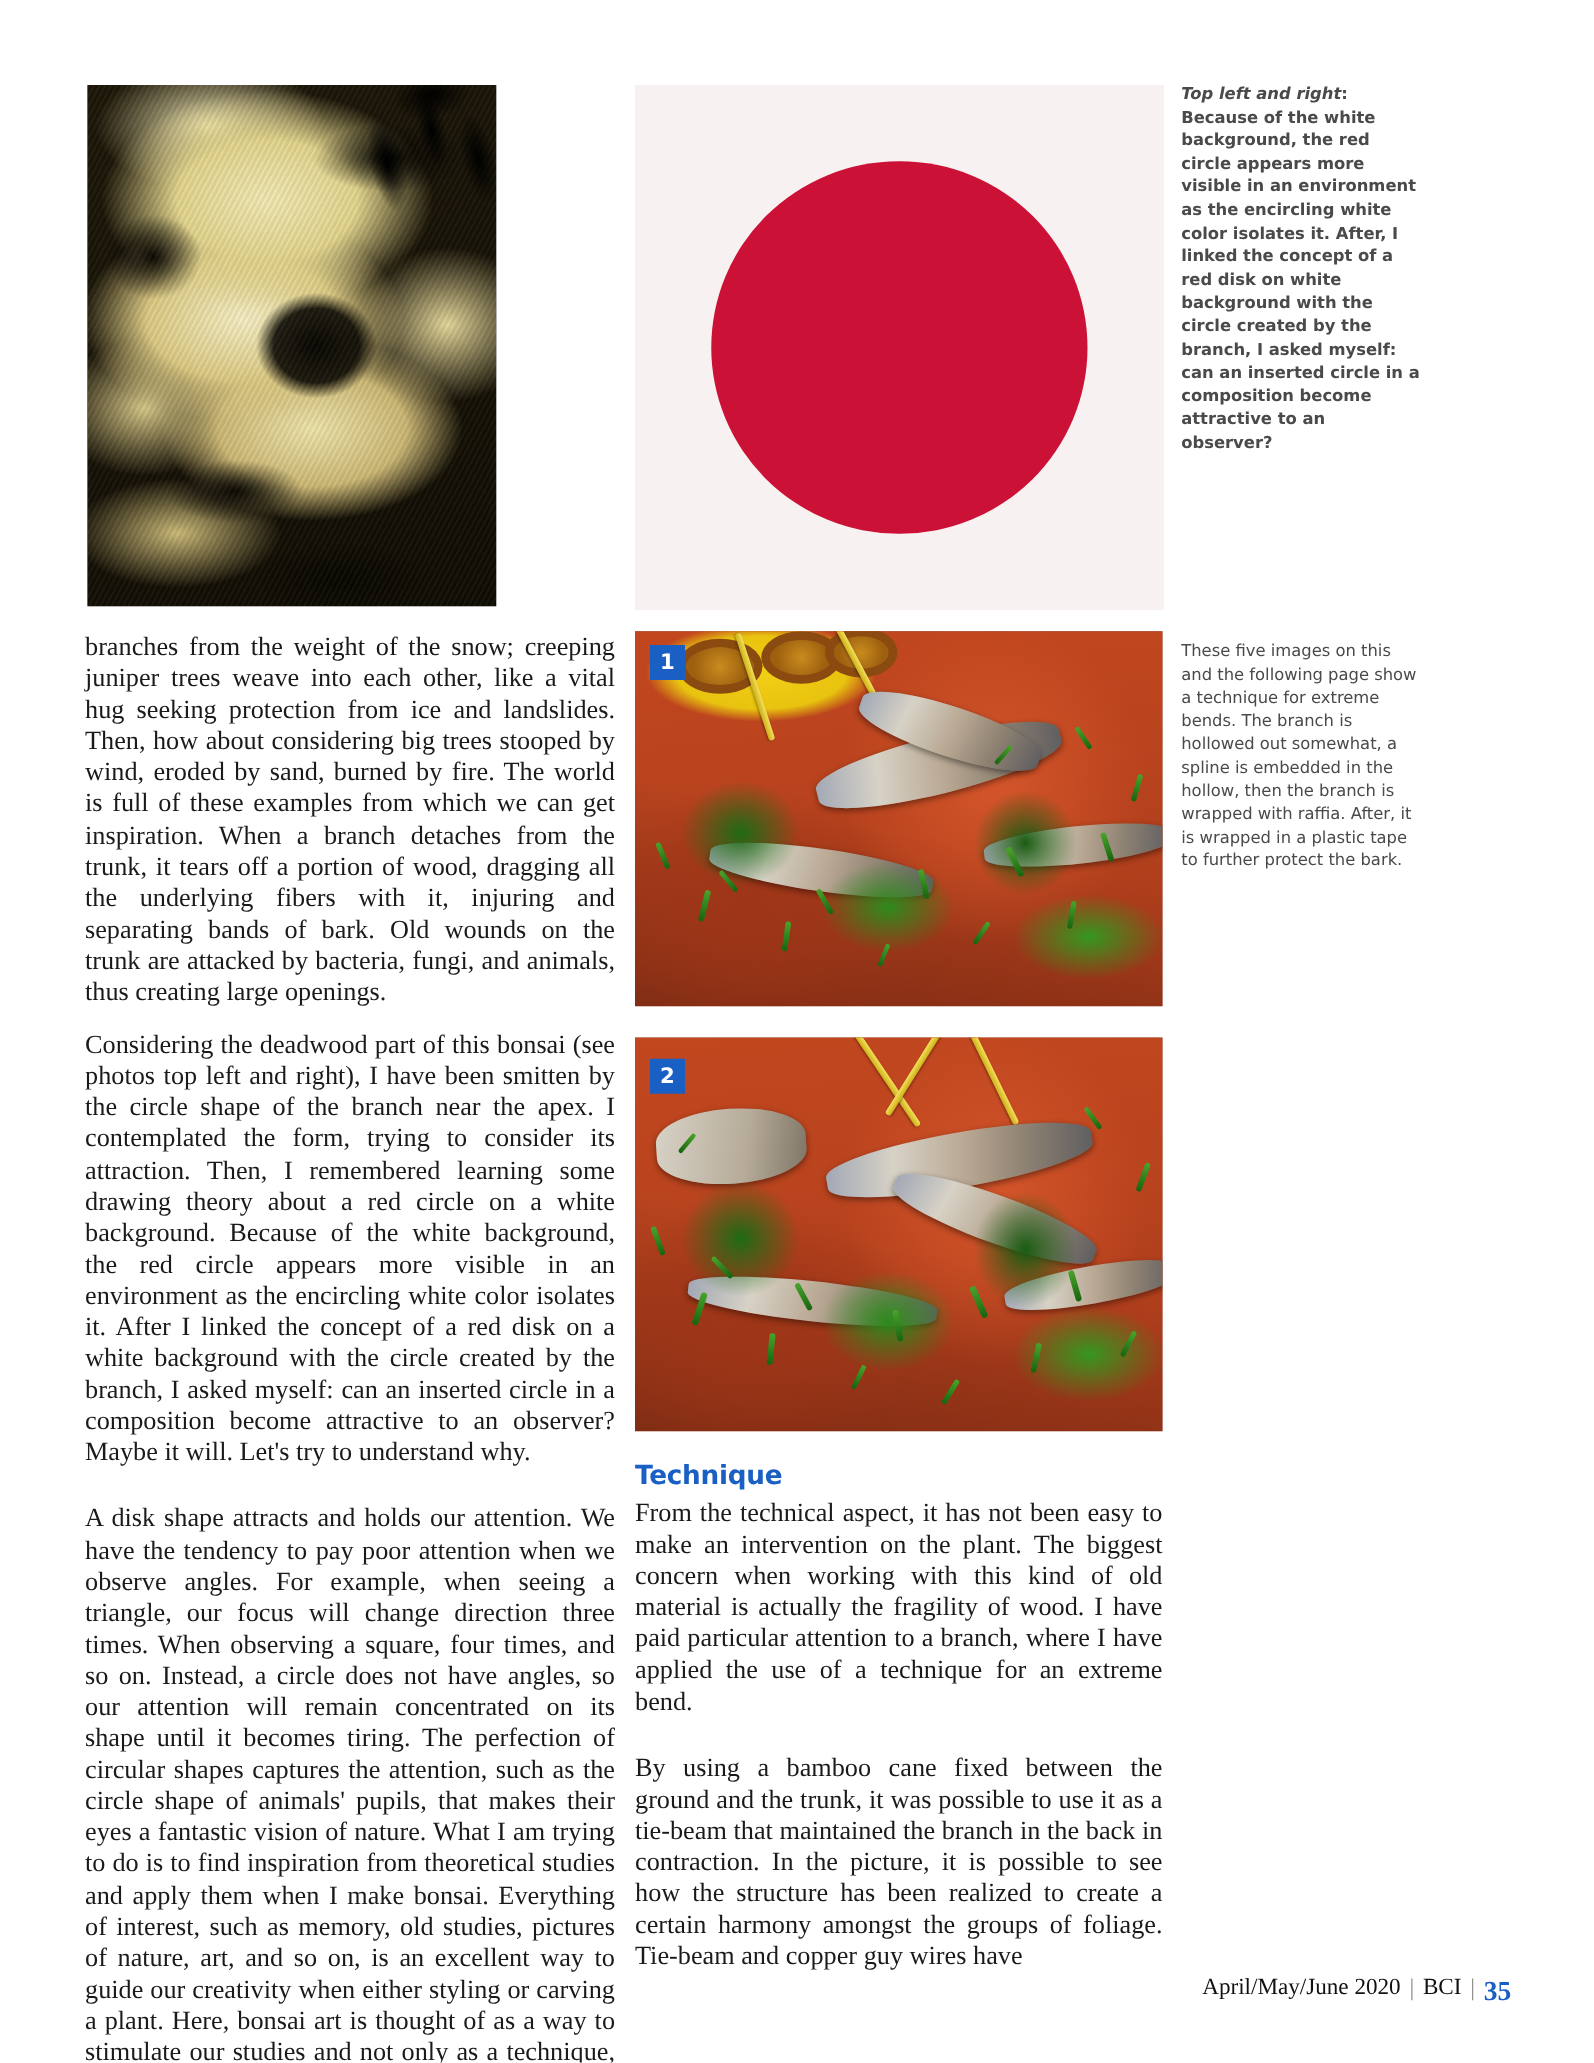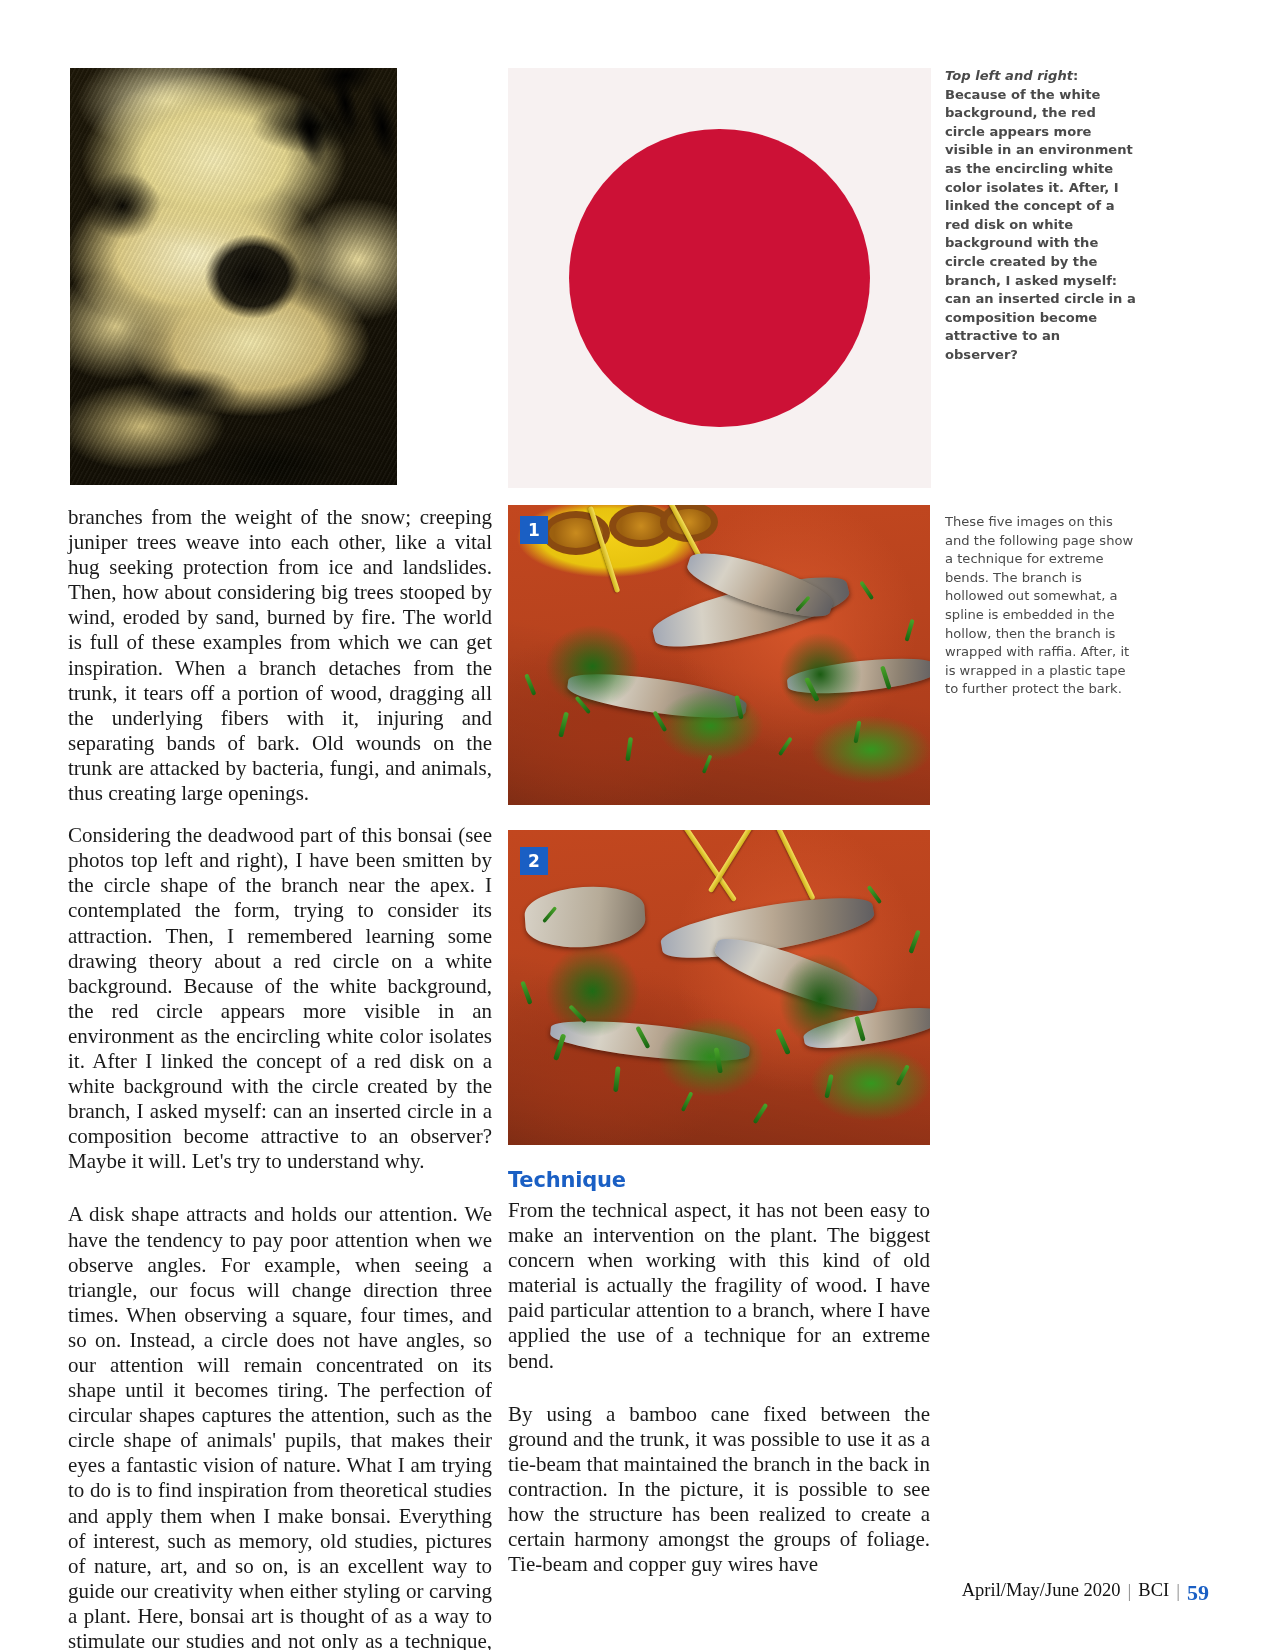--- a/index.html
+++ b/index.html
@@ -294,16 +294,16 @@
     <h2 class="sec-head">Technique</h2>
     <p class="body-par">From the technical aspect, it has not been easy to make an intervention on the plant. The biggest concern when working with this kind of old material is actually the fragility of wood. I have paid particular attention to a branch, where I have applied the use of a technique for an extreme bend.</p>
     <p class="body-par">By using a bamboo cane fixed between the ground and the trunk, it was possible to use it as a tie-beam that maintained the branch in the back in contraction. In the picture, it is possible to see how the structure has been realized to create a certain harmony amongst the groups of foliage. Tie-beam and copper guy wires have</p>
   </div>
 
   <div class="footer">
     <span>April/May/June 2020</span>
     <span class="sep">|</span>
     <span>BCI</span>
     <span class="sep">|</span>
-    <span class="pno">59</span>
+    <span class="pno">35</span>
   </div>
 
 </div>
 
 </body></html>

